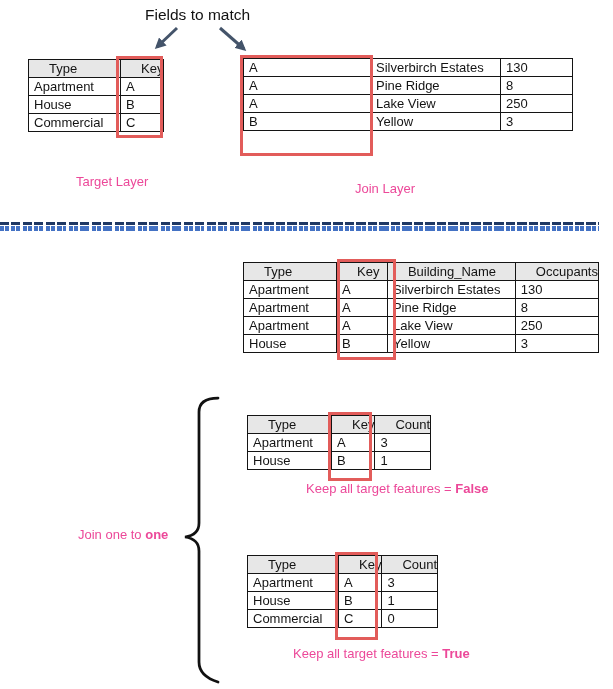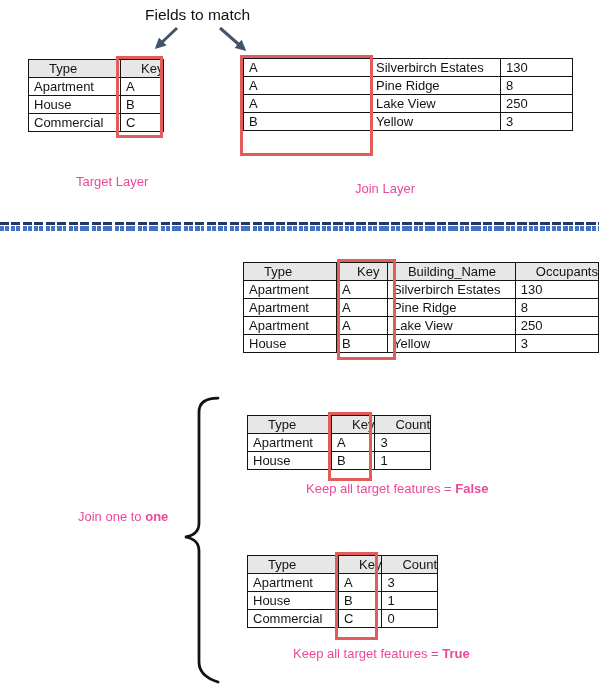--- a/index.html
+++ b/index.html
@@ -154,21 +154,21 @@
       <td>3</td>
     </tr>
   </tbody>
     </table>
   <div class="redbox" style="left:337px;top:259px;width:53px;height:95px;"></div>
 
   <svg class="brace" viewBox="0 0 50 296">
     <path d="M 40 6 Q 21 6 21 20 L 21 131 Q 21 143 7 145 Q 21 147 21 159 L 21 270 Q 21 284 40 290" fill="none" stroke="#111111" stroke-width="2.75" stroke-linecap="round"></path>
   </svg>
 
-  <div class="lbl" style="left:30px;top:509px;"><span>Join one to </span><b>one</b></div>
+  <div class="lbl" style="left:30px;top:527px;"><span>Join one to </span><b>one</b></div>
 
   <table class="dtable" style="left:247px;top:415px;">
     <colgroup>
         <col style="width:84px">
         <col style="width:37px">
         <col style="width:52px">
       </colgroup>
     <tbody>
         <tr>
       <th>Type</th>

